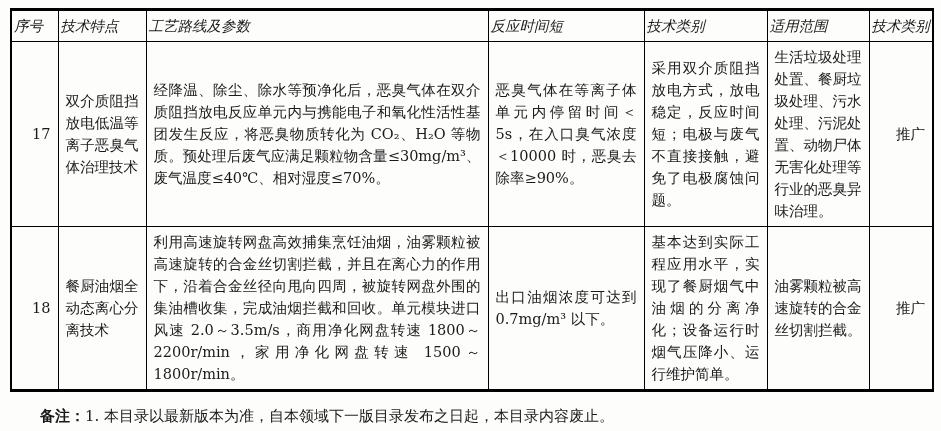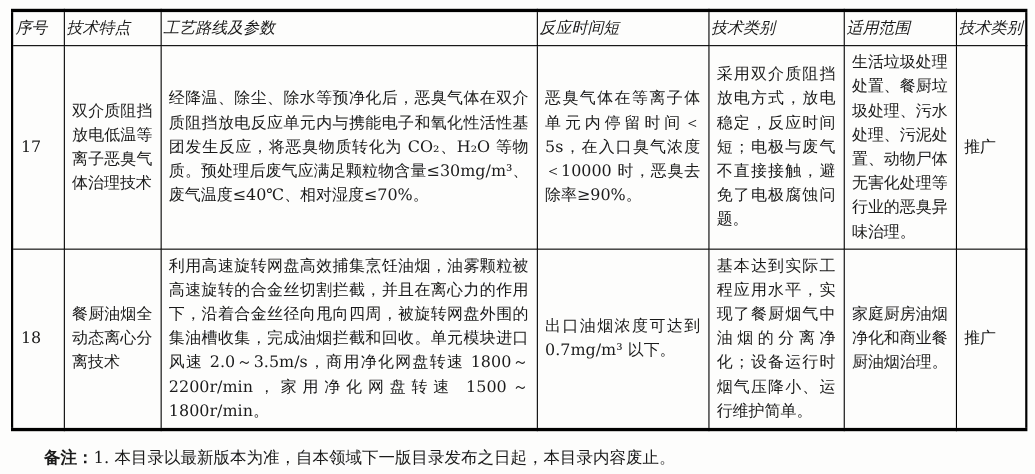--- a/index.html
+++ b/index.html
@@ -35,21 +35,21 @@
     font-weight: normal;
     box-sizing: border-box;
   }
   .tech-table thead th {
     height: 32px;
     text-align: left;
     padding: 2px 2px;
     line-height: 18px;
     font-style: italic;
   }
-  .cell-center { text-align: left; }
+  .cell-center { text-align: right; }
   .cell-just {
     text-align: justify;
     text-justify: inter-character;
   }
   tr.row-17 { height: 157px; }
   tr.row-18 { height: 133px; }
 
   .notes {
     display: flex;
     margin: 13px 28px 0 30px;
@@ -102,21 +102,21 @@
         <td class="cell-just">采用双介质阻挡放电方式，放电稳定，反应时间短；电极与废气不直接接触，避免了电极腐蚀问题。</td>
         <td class="cell-just">生活垃圾处理处置、餐厨垃圾处理、污水处理、污泥处置、动物尸体无害化处理等行业的恶臭异味治理。</td>
         <td class="cell-center">推广</td>
       </tr>
       <tr class="row-18">
         <td class="cell-center">18</td>
         <td class="cell-just">餐厨油烟全动态离心分离技术</td>
         <td class="cell-just">利用高速旋转网盘高效捕集烹饪油烟，油雾颗粒被高速旋转的合金丝切割拦截，并且在离心力的作用下，沿着合金丝径向甩向四周，被旋转网盘外围的集油槽收集，完成油烟拦截和回收。单元模块进口风速 2.0～3.5m/s，商用净化网盘转速 1800～2200r/min，家用净化网盘转速 1500～1800r/min。</td>
         <td class="cell-just">出口油烟浓度可达到 0.7mg/m³ 以下。</td>
         <td class="cell-just">基本达到实际工程应用水平，实现了餐厨烟气中油烟的分离净化；设备运行时烟气压降小、运行维护简单。</td>
-        <td class="cell-just">家庭厨房油烟净化和商业餐厨油烟治理。</td>
+        <td class="cell-just">油雾颗粒被高速旋转的合金丝切割拦截。</td>
         <td class="cell-center">推广</td>
       </tr>
     </tbody>
   </table>
 
   <div class="notes">
     <span class="notes-label">备注：</span>
     <div class="notes-list">
       <div class="note-item">1. 本目录以最新版本为准，自本领域下一版目录发布之日起，本目录内容废止。</div>
       <div class="note-item">2. 示范技术具有创新性，技术指标先进、治理效果好，基本达到实际工程应用水平，具有工程示范价值；推广技术是经工程实践证明了的成熟技术，治理效果稳定、经济合理可行，鼓励推广应用。</div>

